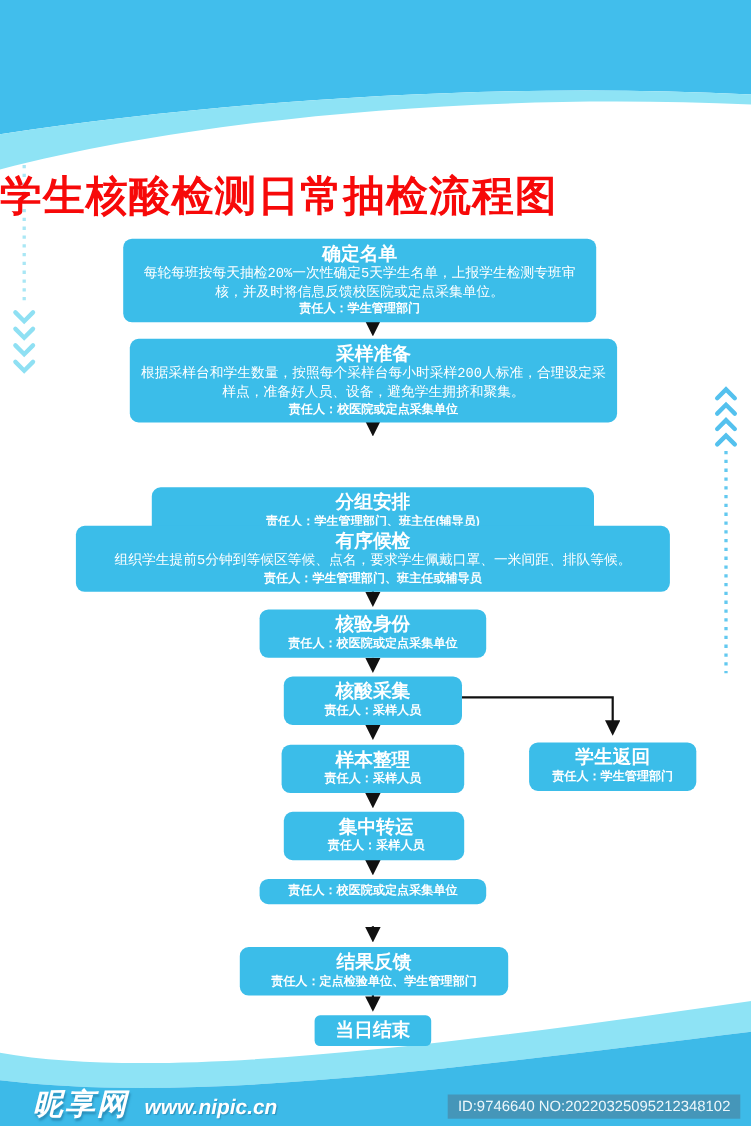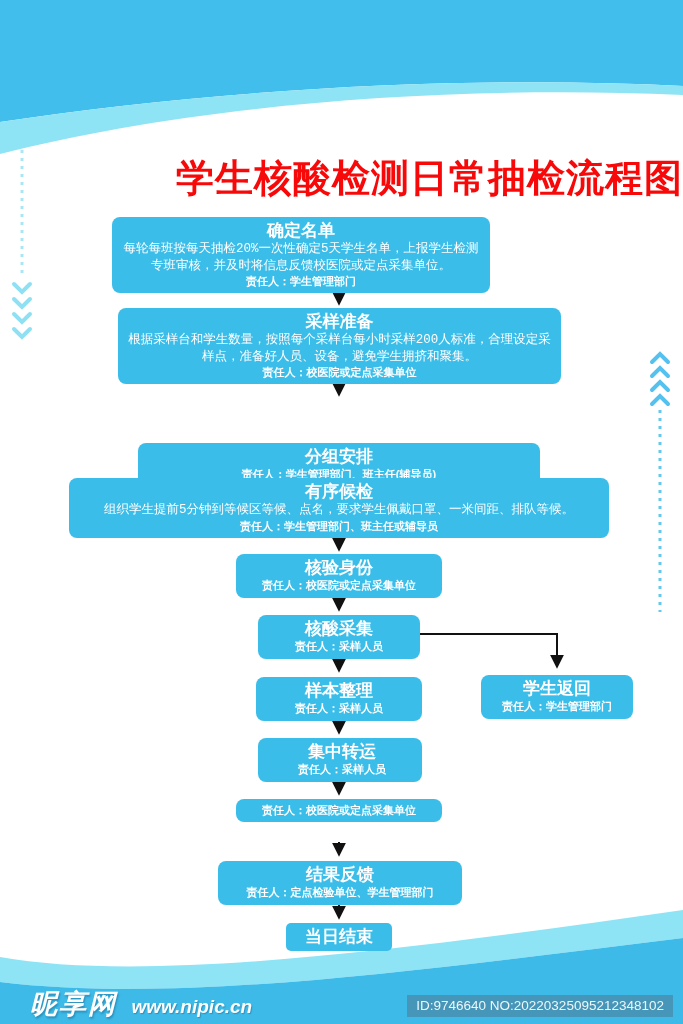--- a/index.html
+++ b/index.html
@@ -4,32 +4,32 @@
 <style>
   html,body{margin:0;padding:0;background:#e8e8e8;}
   .poster{
     position:relative;width:683px;height:1024px;margin:0 auto;
     background:#ffffff;overflow:hidden;
     font-family:"Liberation Sans","DejaVu Sans",sans-serif;
   }
   .bg-svg{position:absolute;left:0;top:0;width:683px;height:1024px;z-index:0;}
   .poster-title{
     position:absolute;left:0;right:0;top:153px;z-index:2;
-    text-align:right;font-size:38px;font-weight:900;color:#f70909;
+    text-align:left;font-size:38px;font-weight:900;color:#f70909;
     letter-spacing:1px;white-space:nowrap;
   }
   .fbox{
     position:absolute;z-index:2;box-sizing:border-box;
     background:#3bbde9;border-radius:8px;color:#ffffff;text-align:center;
     padding:4px 8px;
   }
   .fbox .t{font-size:17px;font-weight:bold;line-height:1.2;}
   .fbox .d{font-size:12.5px;line-height:1.3;font-family:Liberation Mono, monospace;}
   .fbox .r{font-size:11px;font-weight:bold;line-height:1.4;}
-  .s1{left:112px;top:217px;width:378px;}
+  .s1{left:112px;top:217px;width:430px;}
   .s2{left:118px;top:308px;width:443px;}
   .s3{left:138px;top:399px;width:402px;margin-top:44px;}
   .s4{left:69px; top:478px;width:540px;}
   .s5{left:236px;top:554px;width:206px;}
   .s6{left:258px;top:615px;width:162px;}
   .s7{left:256px;top:677px;width:166px;}
   .s8{left:258px;top:738px;width:164px;padding-left:12px;}
   .s9{left:236px;top:799px;width:206px;}
   .s10{left:218px;top:861px;width:244px;}
   .s11{left:286px;top:923px;width:106px;border-radius:5px;padding:4px 2px;}

